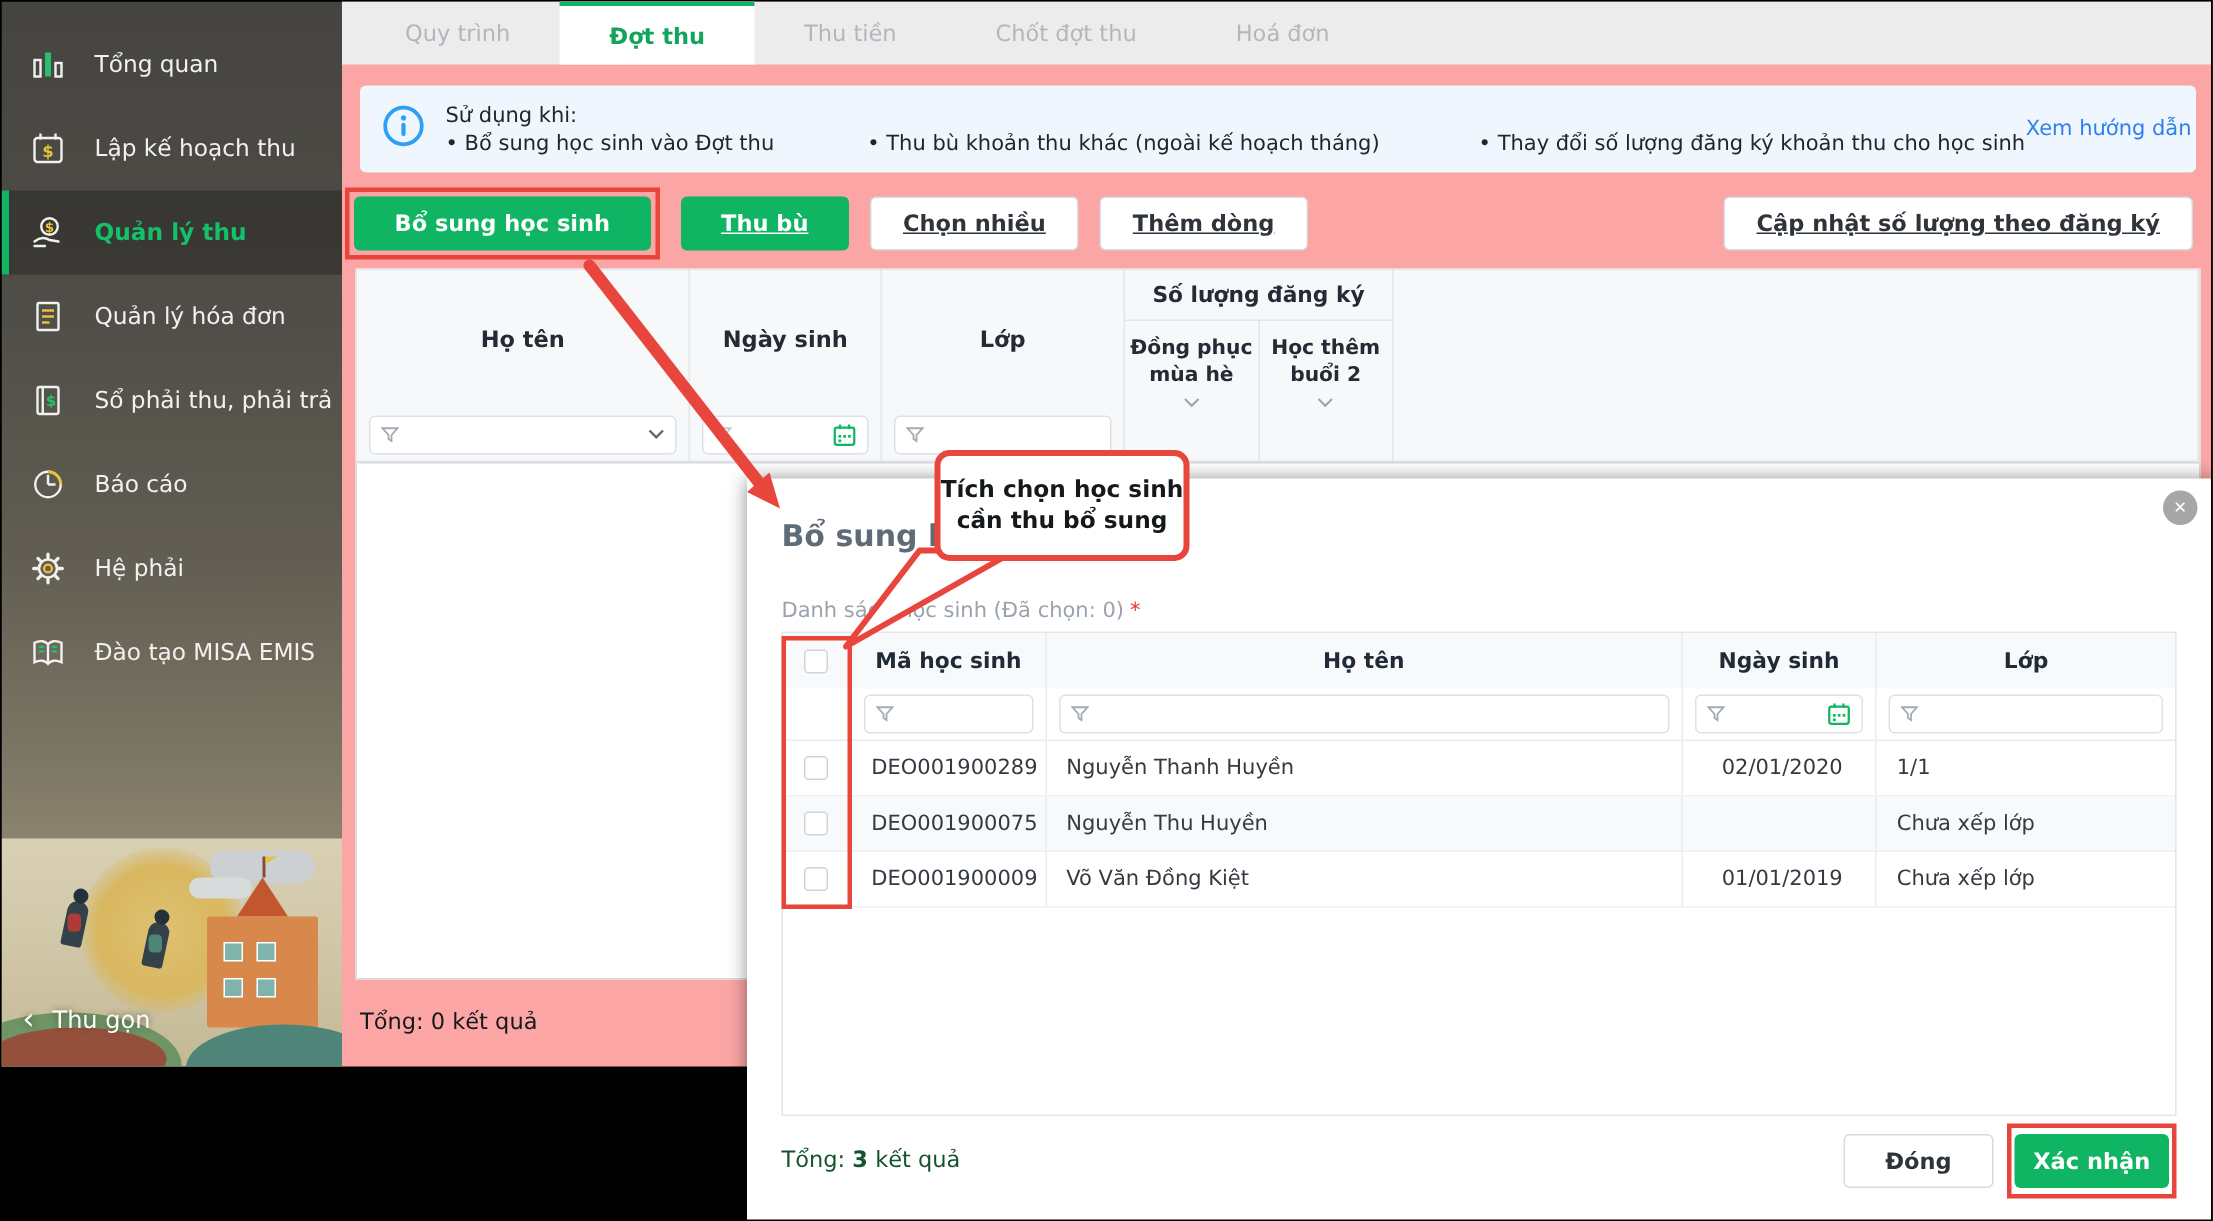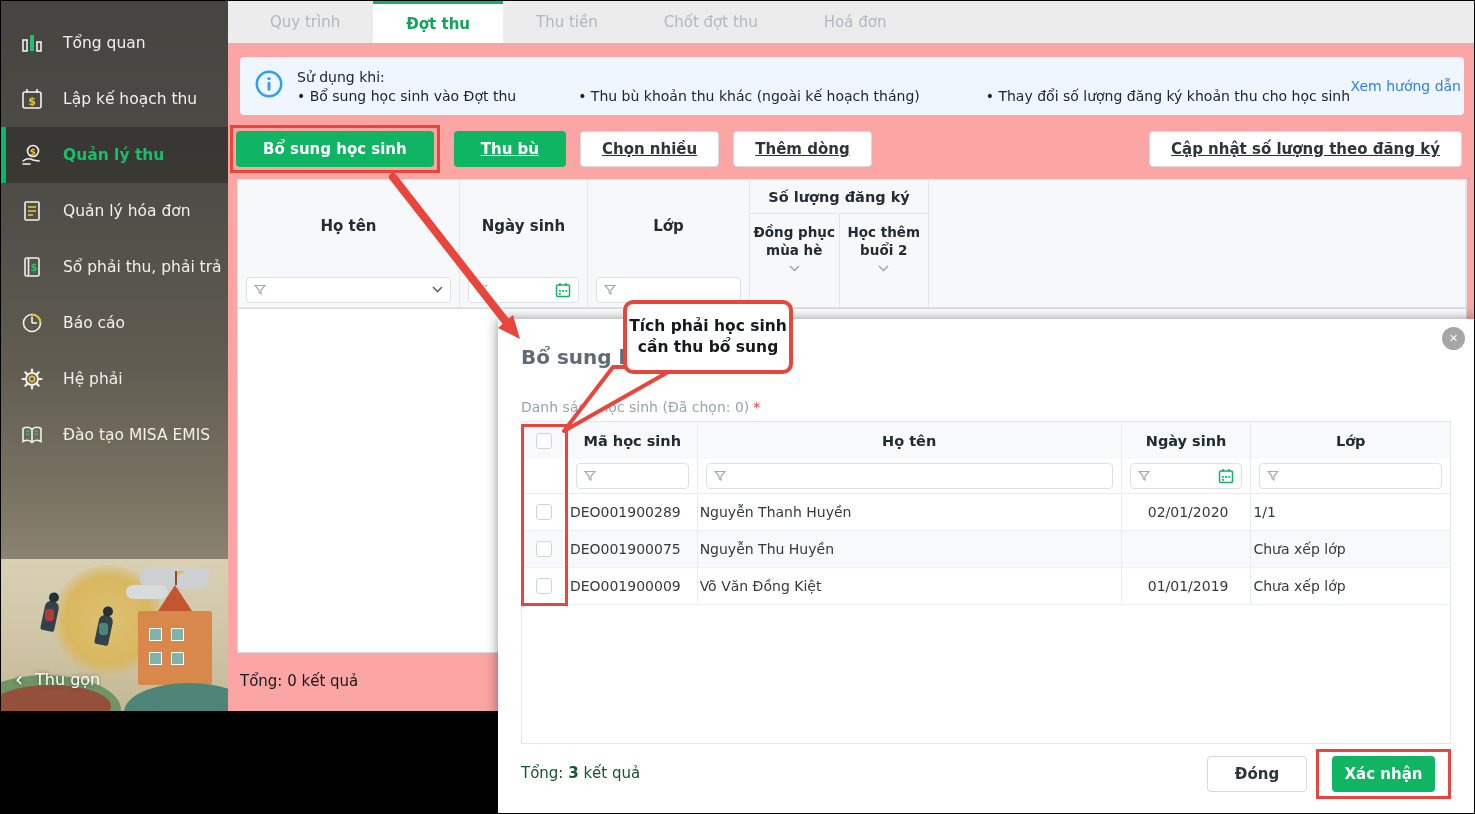--- a/index.html
+++ b/index.html
@@ -96,36 +96,36 @@
     font-size:11px; cursor:pointer; }
   .m-title{ position:absolute; left:23px; top:26px; font-size:20px; font-weight:600; color:#5f6b76; }
   .m-label{ position:absolute; left:23px; top:80px; font-size:14px; color:#9aa3ad; }
   .m-label .req{ color:#e53935; margin-left:4px; }
   .m-table{ position:absolute; left:23px; top:102px; width:930px; height:323px; border:1px solid #e3e7ec; background:#fff; }
   .mrow{ display:flex; }
   .mrow.head{ background:#f8f9fb; height:37px; }
   .mrow.filt{ height:35px; border-bottom:1px solid #e8ebef; }
   .mrow.data{ height:37px; border-bottom:1px solid #eceff3; }
   .mrow.data.alt{ background:#f7f9fa; }
-  .mc{ border-right:1px solid #e8ebef; display:flex; align-items:center; padding:0 2px; font-size:14px; color:#333a41; }
+  .mc{ border-right:1px solid #e8ebef; display:flex; align-items:center; padding:0 13px; font-size:14px; color:#333a41; }
   .mc:last-child{ border-right:none; }
   .mc.c0{ width:46px; justify-content:center; padding:0; }
   .mc.c1{ width:130px; }
   .mc.c2{ width:425px; }
   .mc.c3{ width:130px; }
   .mc.c4{ width:199px; }
   .mrow.head .mc{ justify-content:center; font-weight:bold; font-size:14.5px; color:#212b36; }
   .mrow.filt .mc{ padding:0 8px; }
   .mc.dob{ justify-content:flex-end; padding-right:22px; }
   .checkbox{ width:16px; height:16px; border:1.5px solid #cfd4da; border-radius:3px; background:#fff; cursor:pointer; }
   .m-total{ position:absolute; left:23px; top:445px; font-size:15px; color:#14532d; }
   .m-total b{ font-weight:bold; }
   .m-btns{ position:absolute; right:25px; top:430px; display:flex; align-items:center; }
   .m-btns .btn.white{ width:100px; }
-  .confirm-wrap{ border:3px solid #e8453c; padding:4px 13px; margin-left:9px; }
+  .confirm-wrap{ border:3px solid #e8453c; padding:4px 2px; margin-left:9px; }
   .m-btns .btn.green{ width:103px; }
   
   .anno-svg{ position:absolute; left:0; top:0; width:1475px; height:814px; z-index:40; pointer-events:none; }
   .anno-rect{ position:absolute; border:3px solid #e8453c; z-index:42; pointer-events:none; }
   .callout{ position:absolute; left:622px; top:299px; width:170px; height:74px; background:#fff;
     border:4px solid #e8453c; border-radius:10px; z-index:41; display:flex; flex-direction:column;
     align-items:center; justify-content:center; font-size:15.5px; font-weight:bold; color:#16191c; line-height:1.35; }
 </style>
 </head>
 <body>
@@ -483,18 +483,18 @@
       </span>
     </div>
   </div>
 
   <svg class="anno-svg">
     <line x1="392" y1="176" x2="506" y2="322" stroke="#e8453c" stroke-width="8" stroke-linecap="round"></line>
     <polygon points="519,338 497,327 512,314" fill="#e8453c"></polygon>
     <polygon points="612,366 676,366 563,430" fill="#fff" stroke="#e8453c" stroke-width="4" stroke-linejoin="round"></polygon>
   </svg>
   <div class="callout">
-    <span>Tích phải học sinh</span>
+    <span>Tích chọn học sinh</span>
     <span>cần thu bổ sung</span>
   </div>
   <div class="anno-rect" style="left:520px; top:423px; width:47px; height:182px;"></div>
 
 </div>
 
 </body></html>

